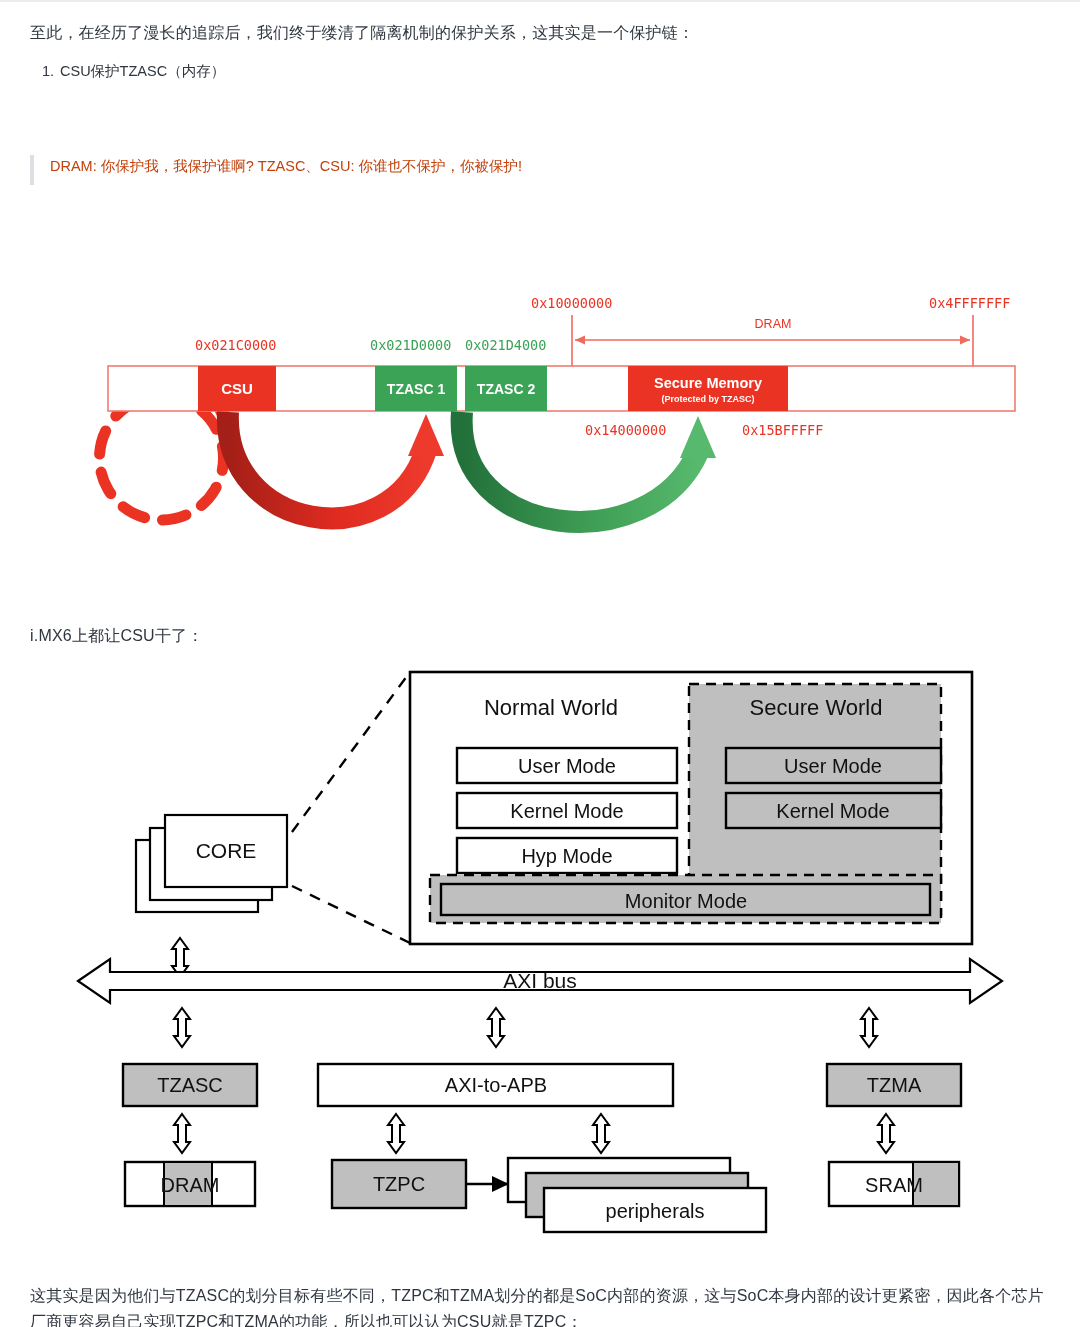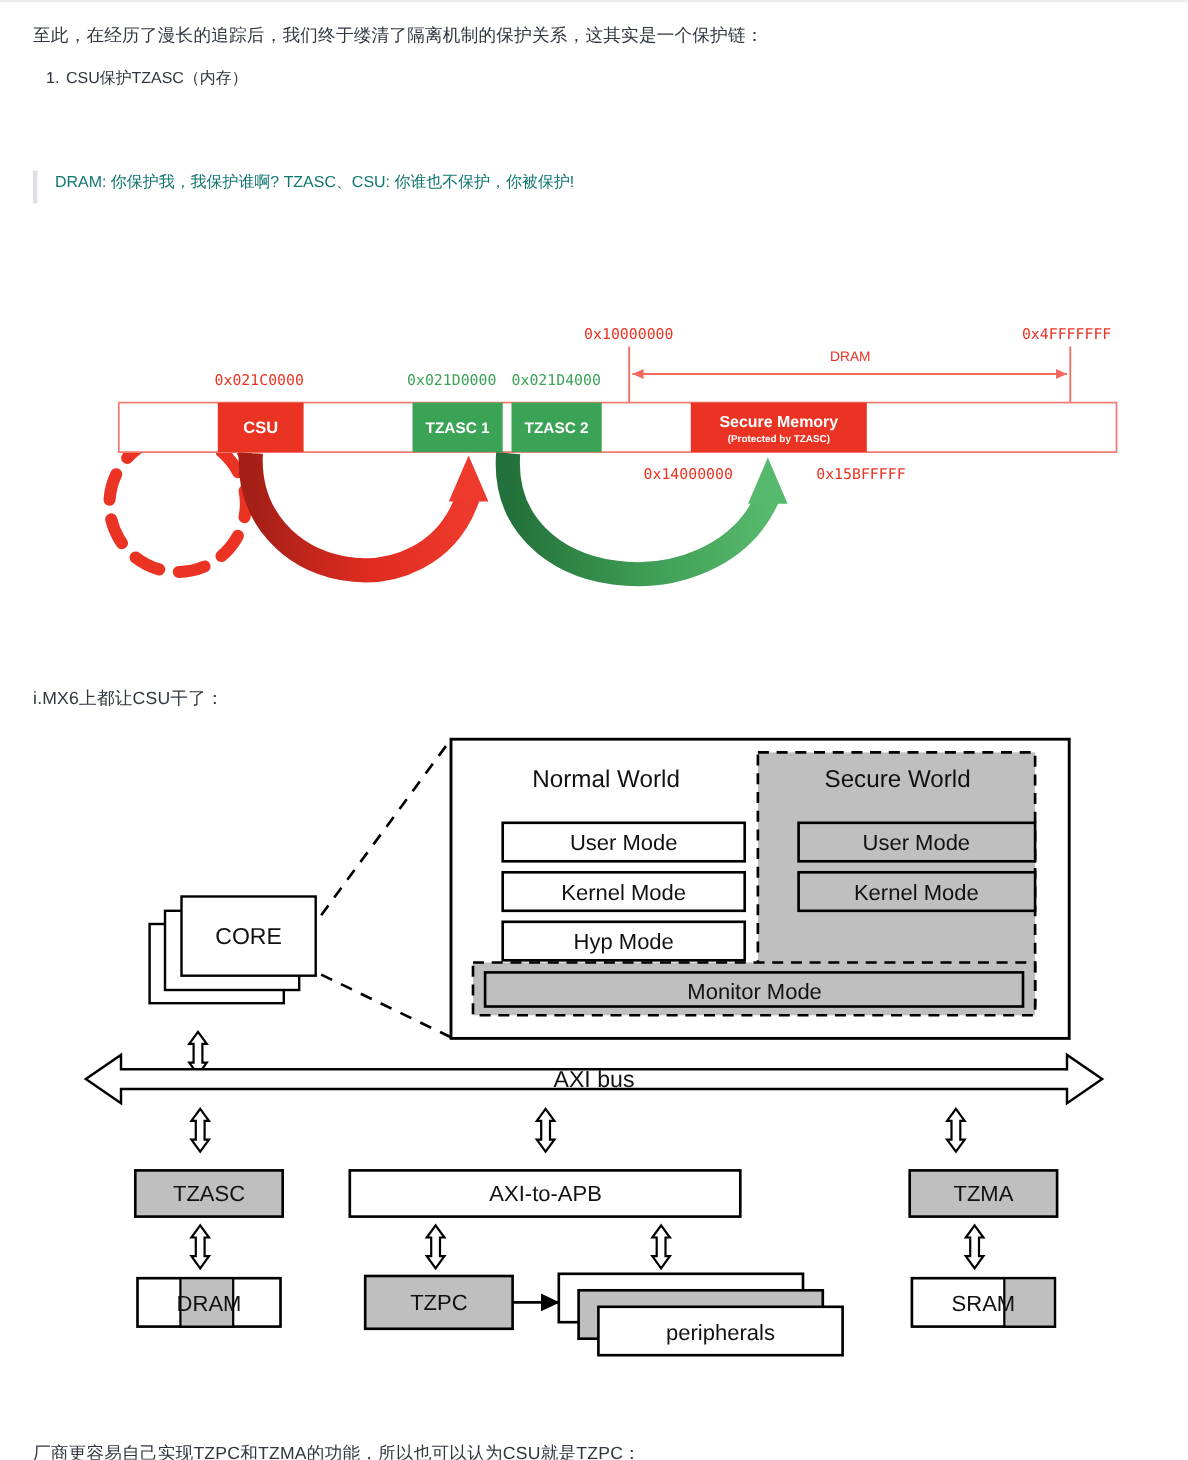--- a/index.html
+++ b/index.html
@@ -38,21 +38,21 @@
     line-height: 27px;
     color: #2f3640;
   }
   .ol-list li { padding-left: 0; }
   .ol-list li .num { display: inline-block; width: 22px; text-align: right; margin-right: 6px; }
 
   .quote {
     position: absolute;
     border-left: 4px solid #dcdfe3;
     padding-left: 16px;
-    color: #0f766e;
+    color: #c2410c;
     font-size: 14.5px;
     line-height: 22px;
   }
 
   
   #memfig {
     position: absolute;
     left: 0; top: 200px;
     width: 1080px; height: 360px;
   }
@@ -300,15 +300,15 @@
   </g>
   <g>
     <rect x="829" y="502" width="130" height="44" fill="#fff" stroke="#000" stroke-width="2.4"></rect>
     <rect x="913" y="502" width="46" height="44" fill="#BFBFBF" stroke="#000" stroke-width="2"></rect>
     <text x="894" y="532" font-size="20" fill="#111" text-anchor="middle">SRAM</text>
   </g>
 </svg>
 </div>
 
 <div class="para" style="left:30px; top:1283px; width:1022px;">
-  <br>
+  <span>这其实是因为他们与TZASC的划分目标有些不同，TZPC和TZMA划分的都是SoC内部的资源，这与SoC本身内部的设计更紧密，因此各个芯片</span><br>
   <span>厂商更容易自己实现TZPC和TZMA的功能，所以也可以认为CSU就是TZPC：</span>
 </div>
 
 </body></html>

